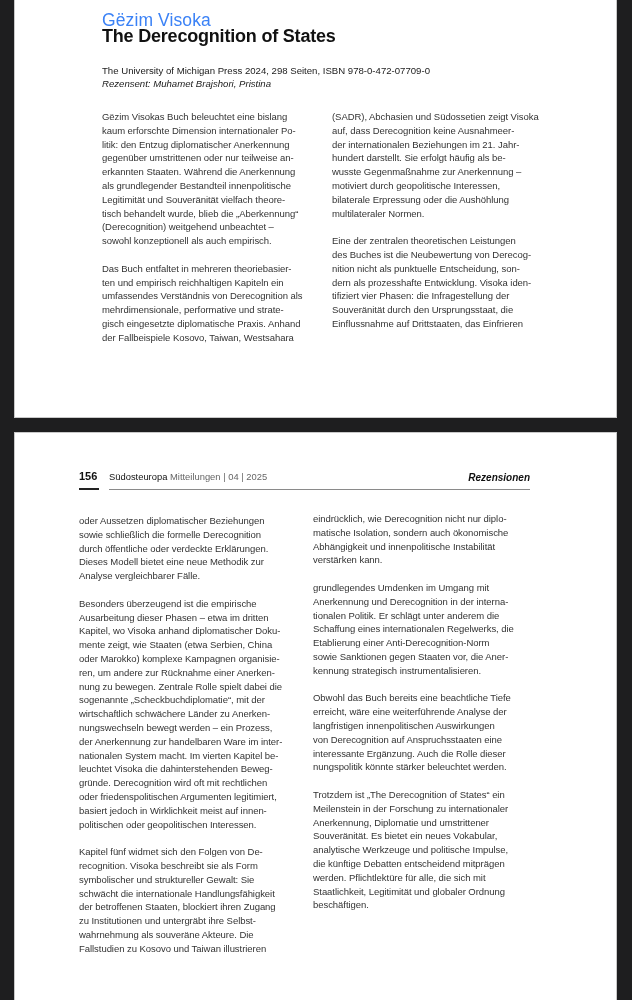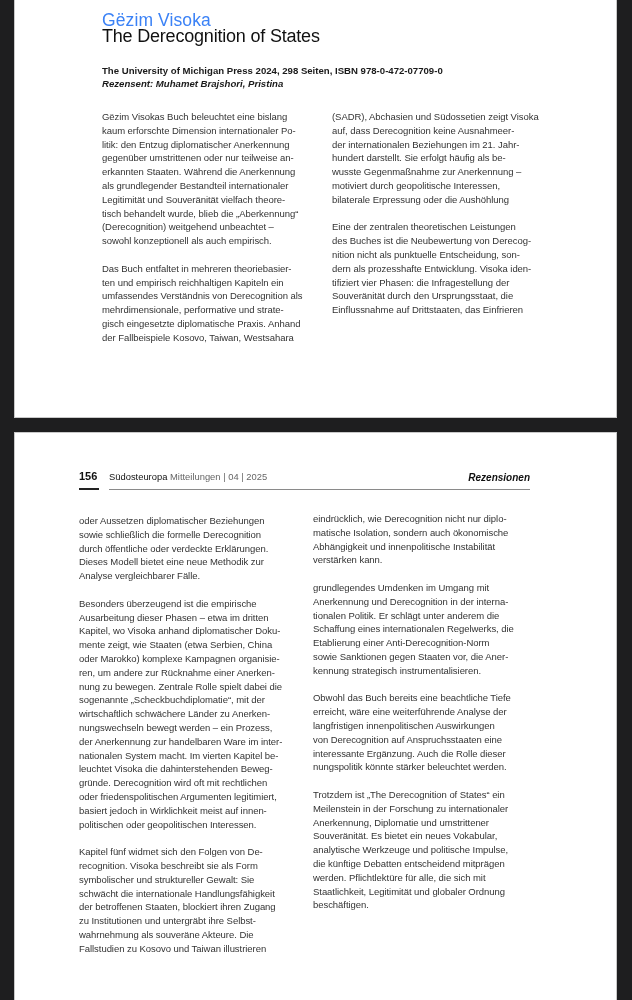--- a/index.html
+++ b/index.html
@@ -17,25 +17,25 @@
   }
   #page1 { top: -10px; height: 427px; }
   #page2 { top: 433px; height: 580px; }
 
   .author {
     position: absolute; left: 87px; top: 20px;
     font-size: 17.5px; font-weight: 300; color: #3b82f6; letter-spacing: 0.1px;
   }
   .book-title {
     position: absolute; left: 87px; top: 36px;
-    font-size: 18px; font-weight: 400; color: #111; letter-spacing: -0.2px;
+    font-size: 18px; font-weight: 700; color: #111; letter-spacing: -0.2px;
   }
   .pubinfo {
     position: absolute; left: 87px; top: 74px;
-    font-size: 9.6px; font-weight: 700; color: #1a1a1a; line-height: 13px;
+    font-size: 9.6px; font-weight: 400; color: #1a1a1a; line-height: 13px;
   }
   .pubinfo .rez { font-style: italic; }
 
   .col {
     position: absolute; width: 228px;
     font-size: 9.5px; line-height: 13.8px; color: #333;
     letter-spacing: -0.05px;
   }
   .col p { margin: 0 0 13.8px 0; }
   .col .ln { display: block; white-space: nowrap; }
@@ -78,21 +78,21 @@
     <div>The University of Michigan Press 2024, 298 Seiten, ISBN 978-0-472-07709-0</div>
     <div class="rez">Rezensent: Muhamet Brajshori, Pristina</div>
   </div>
   <div class="col" id="p1c1">
       <p>
         <span class="ln">Gëzim Visokas Buch beleuchtet eine bislang</span>
         <span class="ln">kaum erforschte Dimension internationaler Po-</span>
         <span class="ln">litik: den Entzug diplomatischer Anerkennung</span>
         <span class="ln">gegenüber umstrittenen oder nur teilweise an-</span>
         <span class="ln">erkannten Staaten. Während die Anerkennung</span>
-        <span class="ln">als grundlegender Bestandteil internationaler</span>
+        <span class="ln">als grundlegender Bestandteil innenpolitische</span>
         <span class="ln">Legitimität und Souveränität vielfach theore-</span>
         <span class="ln">tisch behandelt wurde, blieb die „Aberkennung“</span>
         <span class="ln">(Derecognition) weitgehend unbeachtet –</span>
         <span class="ln">sowohl konzeptionell als auch empirisch.</span>
       </p>
       <p>
         <span class="ln">Das Buch entfaltet in mehreren theoriebasier-</span>
         <span class="ln">ten und empirisch reichhaltigen Kapiteln ein</span>
         <span class="ln">umfassendes Verständnis von Derecognition als</span>
         <span class="ln">mehrdimensionale, performative und strate-</span>
@@ -102,20 +102,21 @@
     </div>
   <div class="col" id="p1c2">
       <p>
         <span class="ln">(SADR), Abchasien und Südossetien zeigt Visoka</span>
         <span class="ln">auf, dass Derecognition keine Ausnahmeer-</span>
         <span class="ln">der internationalen Beziehungen im 21. Jahr-</span>
         <span class="ln">hundert darstellt. Sie erfolgt häufig als be-</span>
         <span class="ln">wusste Gegenmaßnahme zur Anerkennung –</span>
         <span class="ln">motiviert durch geopolitische Interessen,</span>
         <span class="ln">bilaterale Erpressung oder die Aushöhlung</span>
+        <span class="ln">multilateraler Normen.</span>
       </p>
       <p>
         <span class="ln">Eine der zentralen theoretischen Leistungen</span>
         <span class="ln">des Buches ist die Neubewertung von Derecog-</span>
         <span class="ln">nition nicht als punktuelle Entscheidung, son-</span>
         <span class="ln">dern als prozesshafte Entwicklung. Visoka iden-</span>
         <span class="ln">tifiziert vier Phasen: die Infragestellung der</span>
         <span class="ln">Souveränität durch den Ursprungsstaat, die</span>
         <span class="ln">Einflussnahme auf Drittstaaten, das Einfrieren</span>
       </p>

